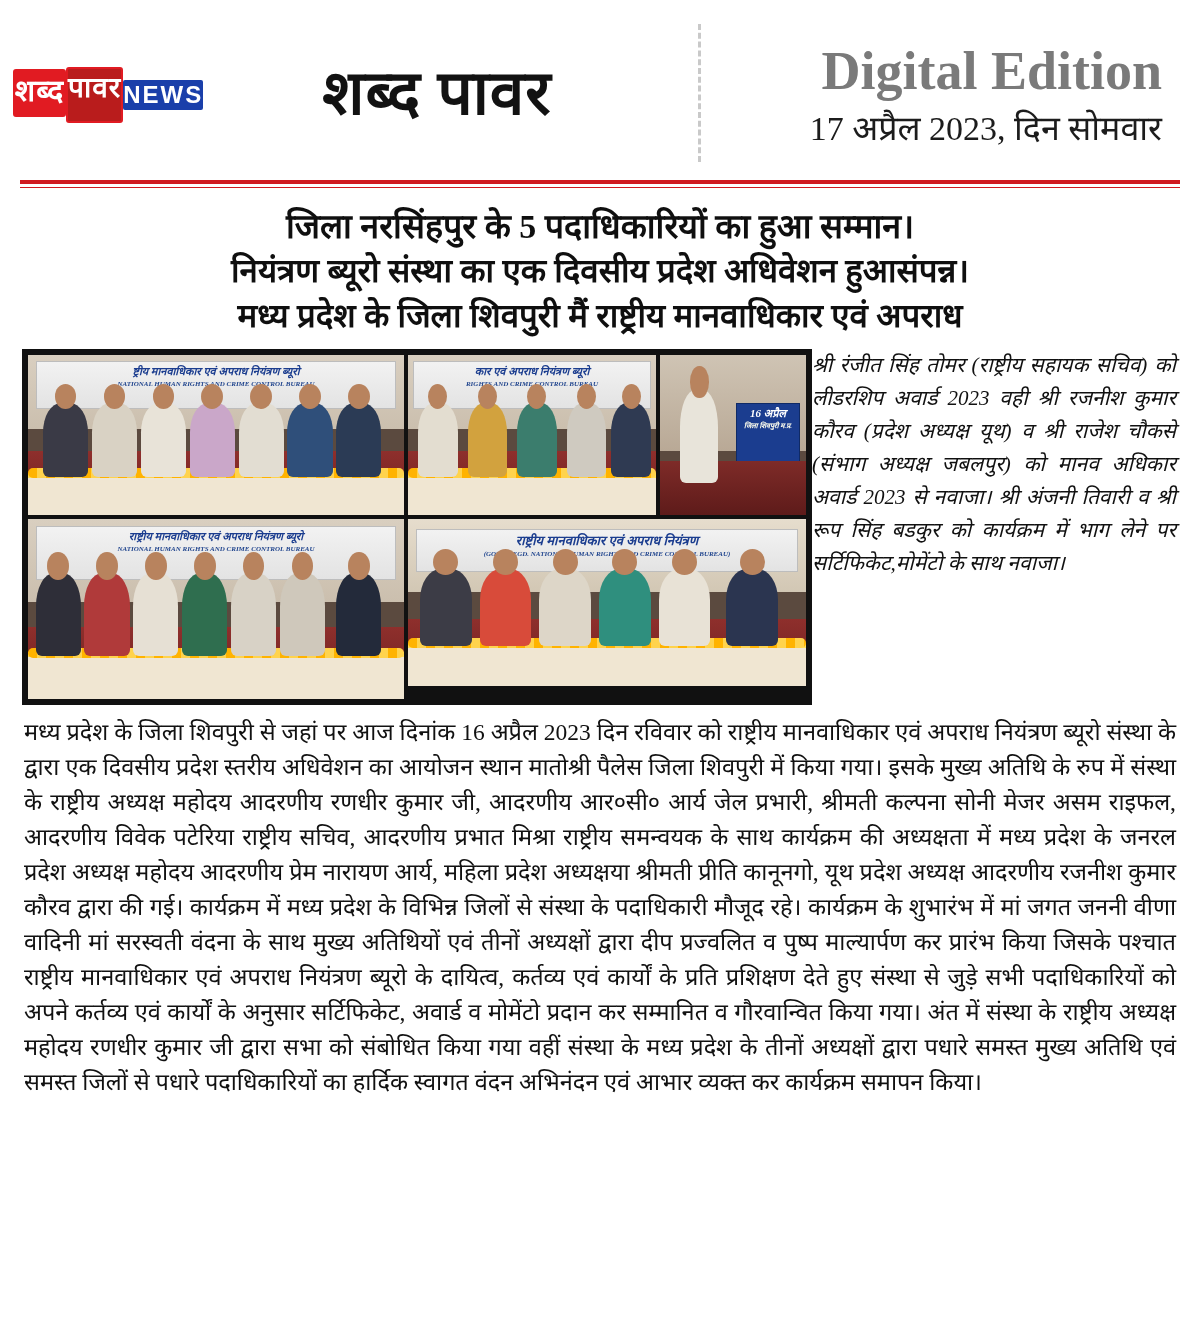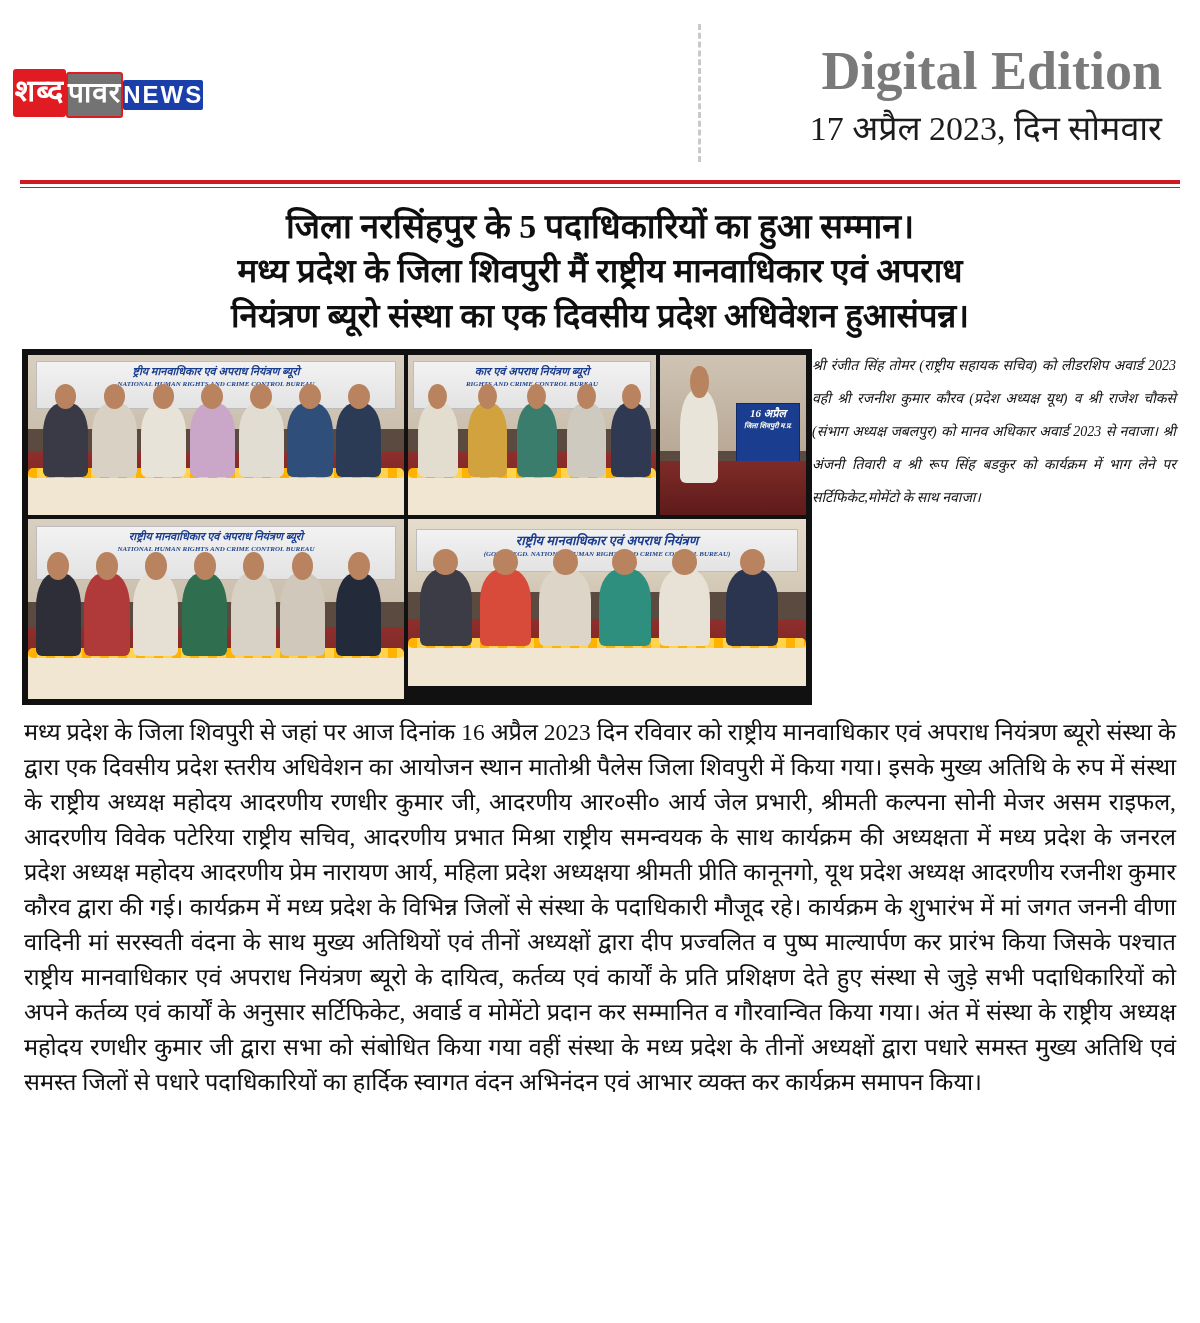--- a/index.html
+++ b/index.html
@@ -45,25 +45,25 @@
     letter-spacing: 1px;
   }
   .logo-shabd {
     background: #e11b22;
     font-size: 30px;
     line-height: 36px;
     padding: 2px 0 6px 0;
     border: 2px solid #e11b22;
   }
   .logo-power {
-    background: #737373;
+    background: #b91c1c;
     font-size: 28px;
     line-height: 34px;
     margin-top: 3px;
-    padding: 2px 0 6px 0;
+    padding: 2px 0 16px 0;
     border: 2px solid #e11b22;
     text-align: right;
   }
   .logo-news {
     width: 120px;
     margin-top: 4px;
     background: #1a3faa;
     color: #fff;
     text-align: center;
     font-weight: bold;
@@ -216,21 +216,21 @@
     position: absolute; left: 26%; top: -26%;
     width: 48%; height: 34%;
     border-radius: 50%;
     background: #b8835e;
   }
 
   
   .side-col {
     flex: 1 1 auto;
     font-family: "Liberation Serif", serif;
-    font-size: 14px;
+    font-size: 21px;
     line-height: 33px;
     text-align: justify;
     text-justify: inter-word;
     color: #111;
     padding-right: 2px;
   }
 
   
   .body-text {
     font-family: "Liberation Serif", serif;
@@ -250,37 +250,38 @@
 
   <div class="masthead">
 
     <div class="logo-block">
       <div class="logo-shabd">शब्द</div>
       <div class="logo-power">पावर</div>
       <div class="logo-news">NEWS</div>
     </div>
 
     <div class="title-block">
+      <div class="paper-title">शब्द पावर</div>
     </div>
 
     <div class="vert-divider"></div>
 
     <div class="edition-block">
       <div class="edition-title">Digital Edition</div>
       <div class="edition-date">17 अप्रैल 2023, दिन सोमवार</div>
     </div>
   </div>
 
   <div class="rule-red"></div>
   <div class="rule-thin"></div>
 
   <div class="headline">
     <div class="l1">जिला नरसिंहपुर के 5 पदाधिकारियों का हुआ सम्मान।</div>
+    <div>नियंत्रण ब्यूरो संस्था का एक दिवसीय प्रदेश अधिवेशन हुआसंपन्न।</div>
     <div>मध्य प्रदेश के जिला शिवपुरी मैं राष्ट्रीय मानवाधिकार एवं अपराध</div>
-    <div>नियंत्रण ब्यूरो संस्था का एक दिवसीय प्रदेश अधिवेशन हुआसंपन्न।</div>
   </div>
 
   <div class="mid">
 
     <div class="photo-grid">
 
       <div class="photo-row">
 
         <div class="ph r1a">
           <div class="scene">

